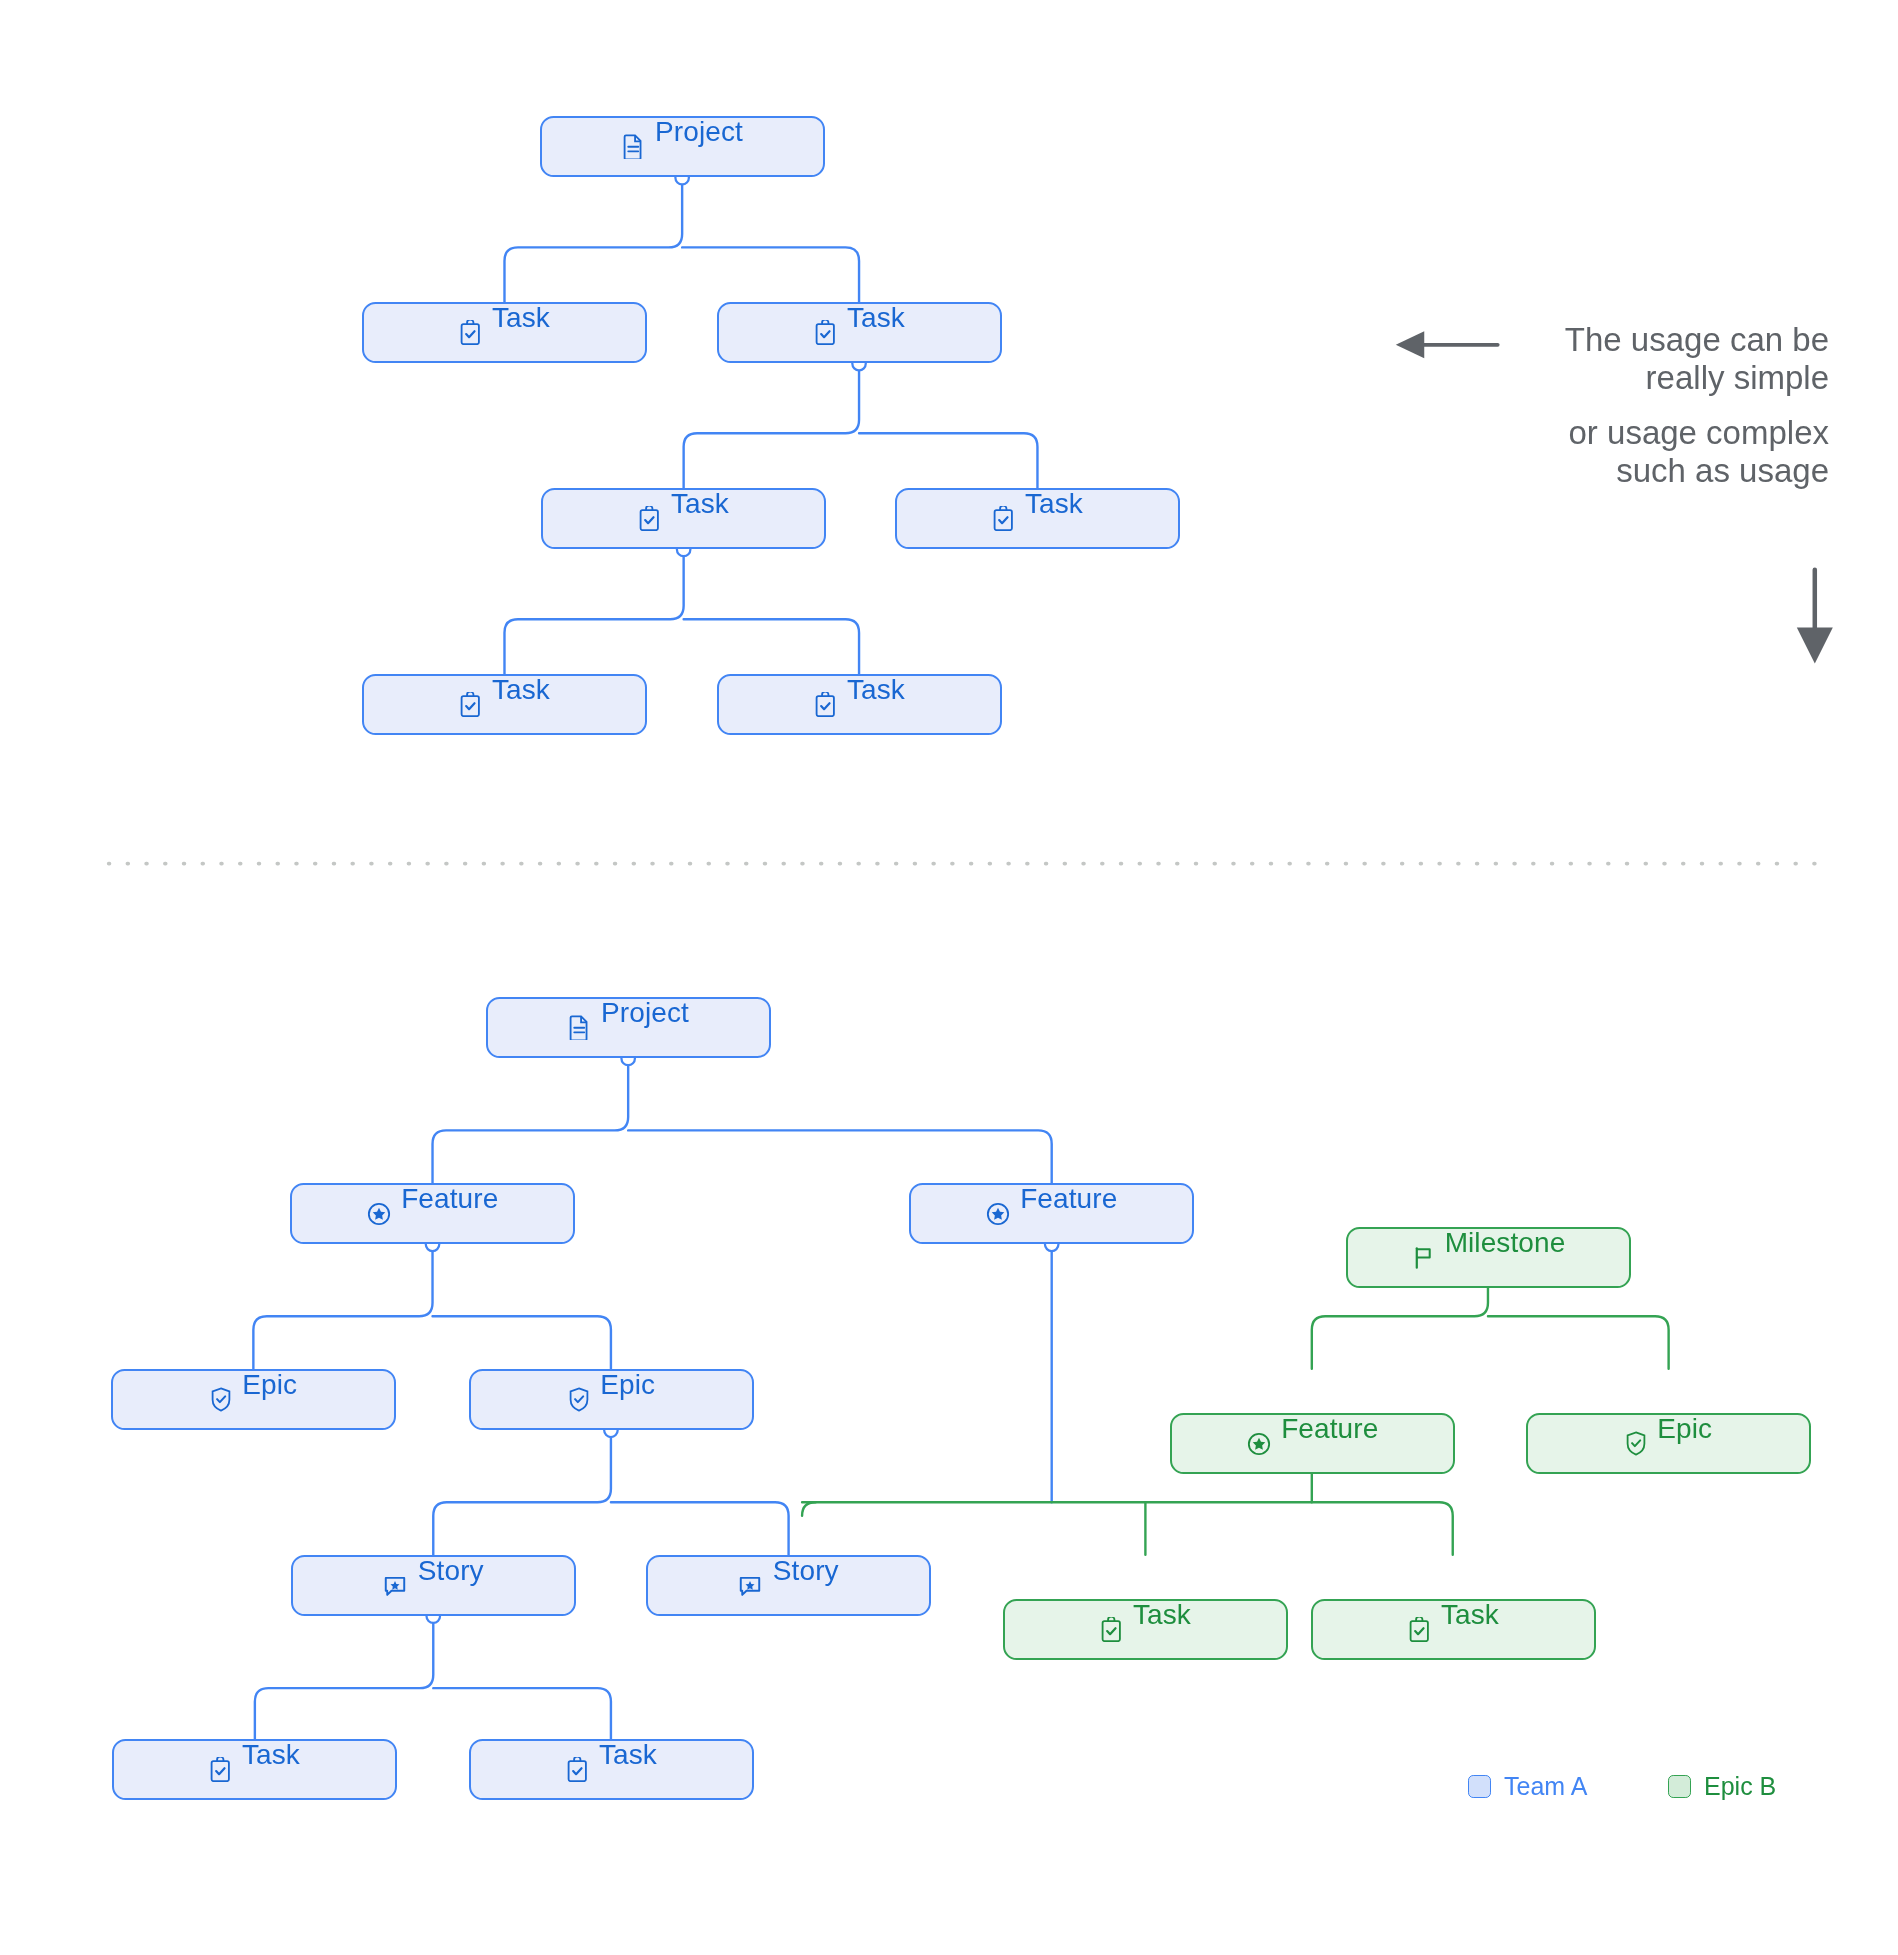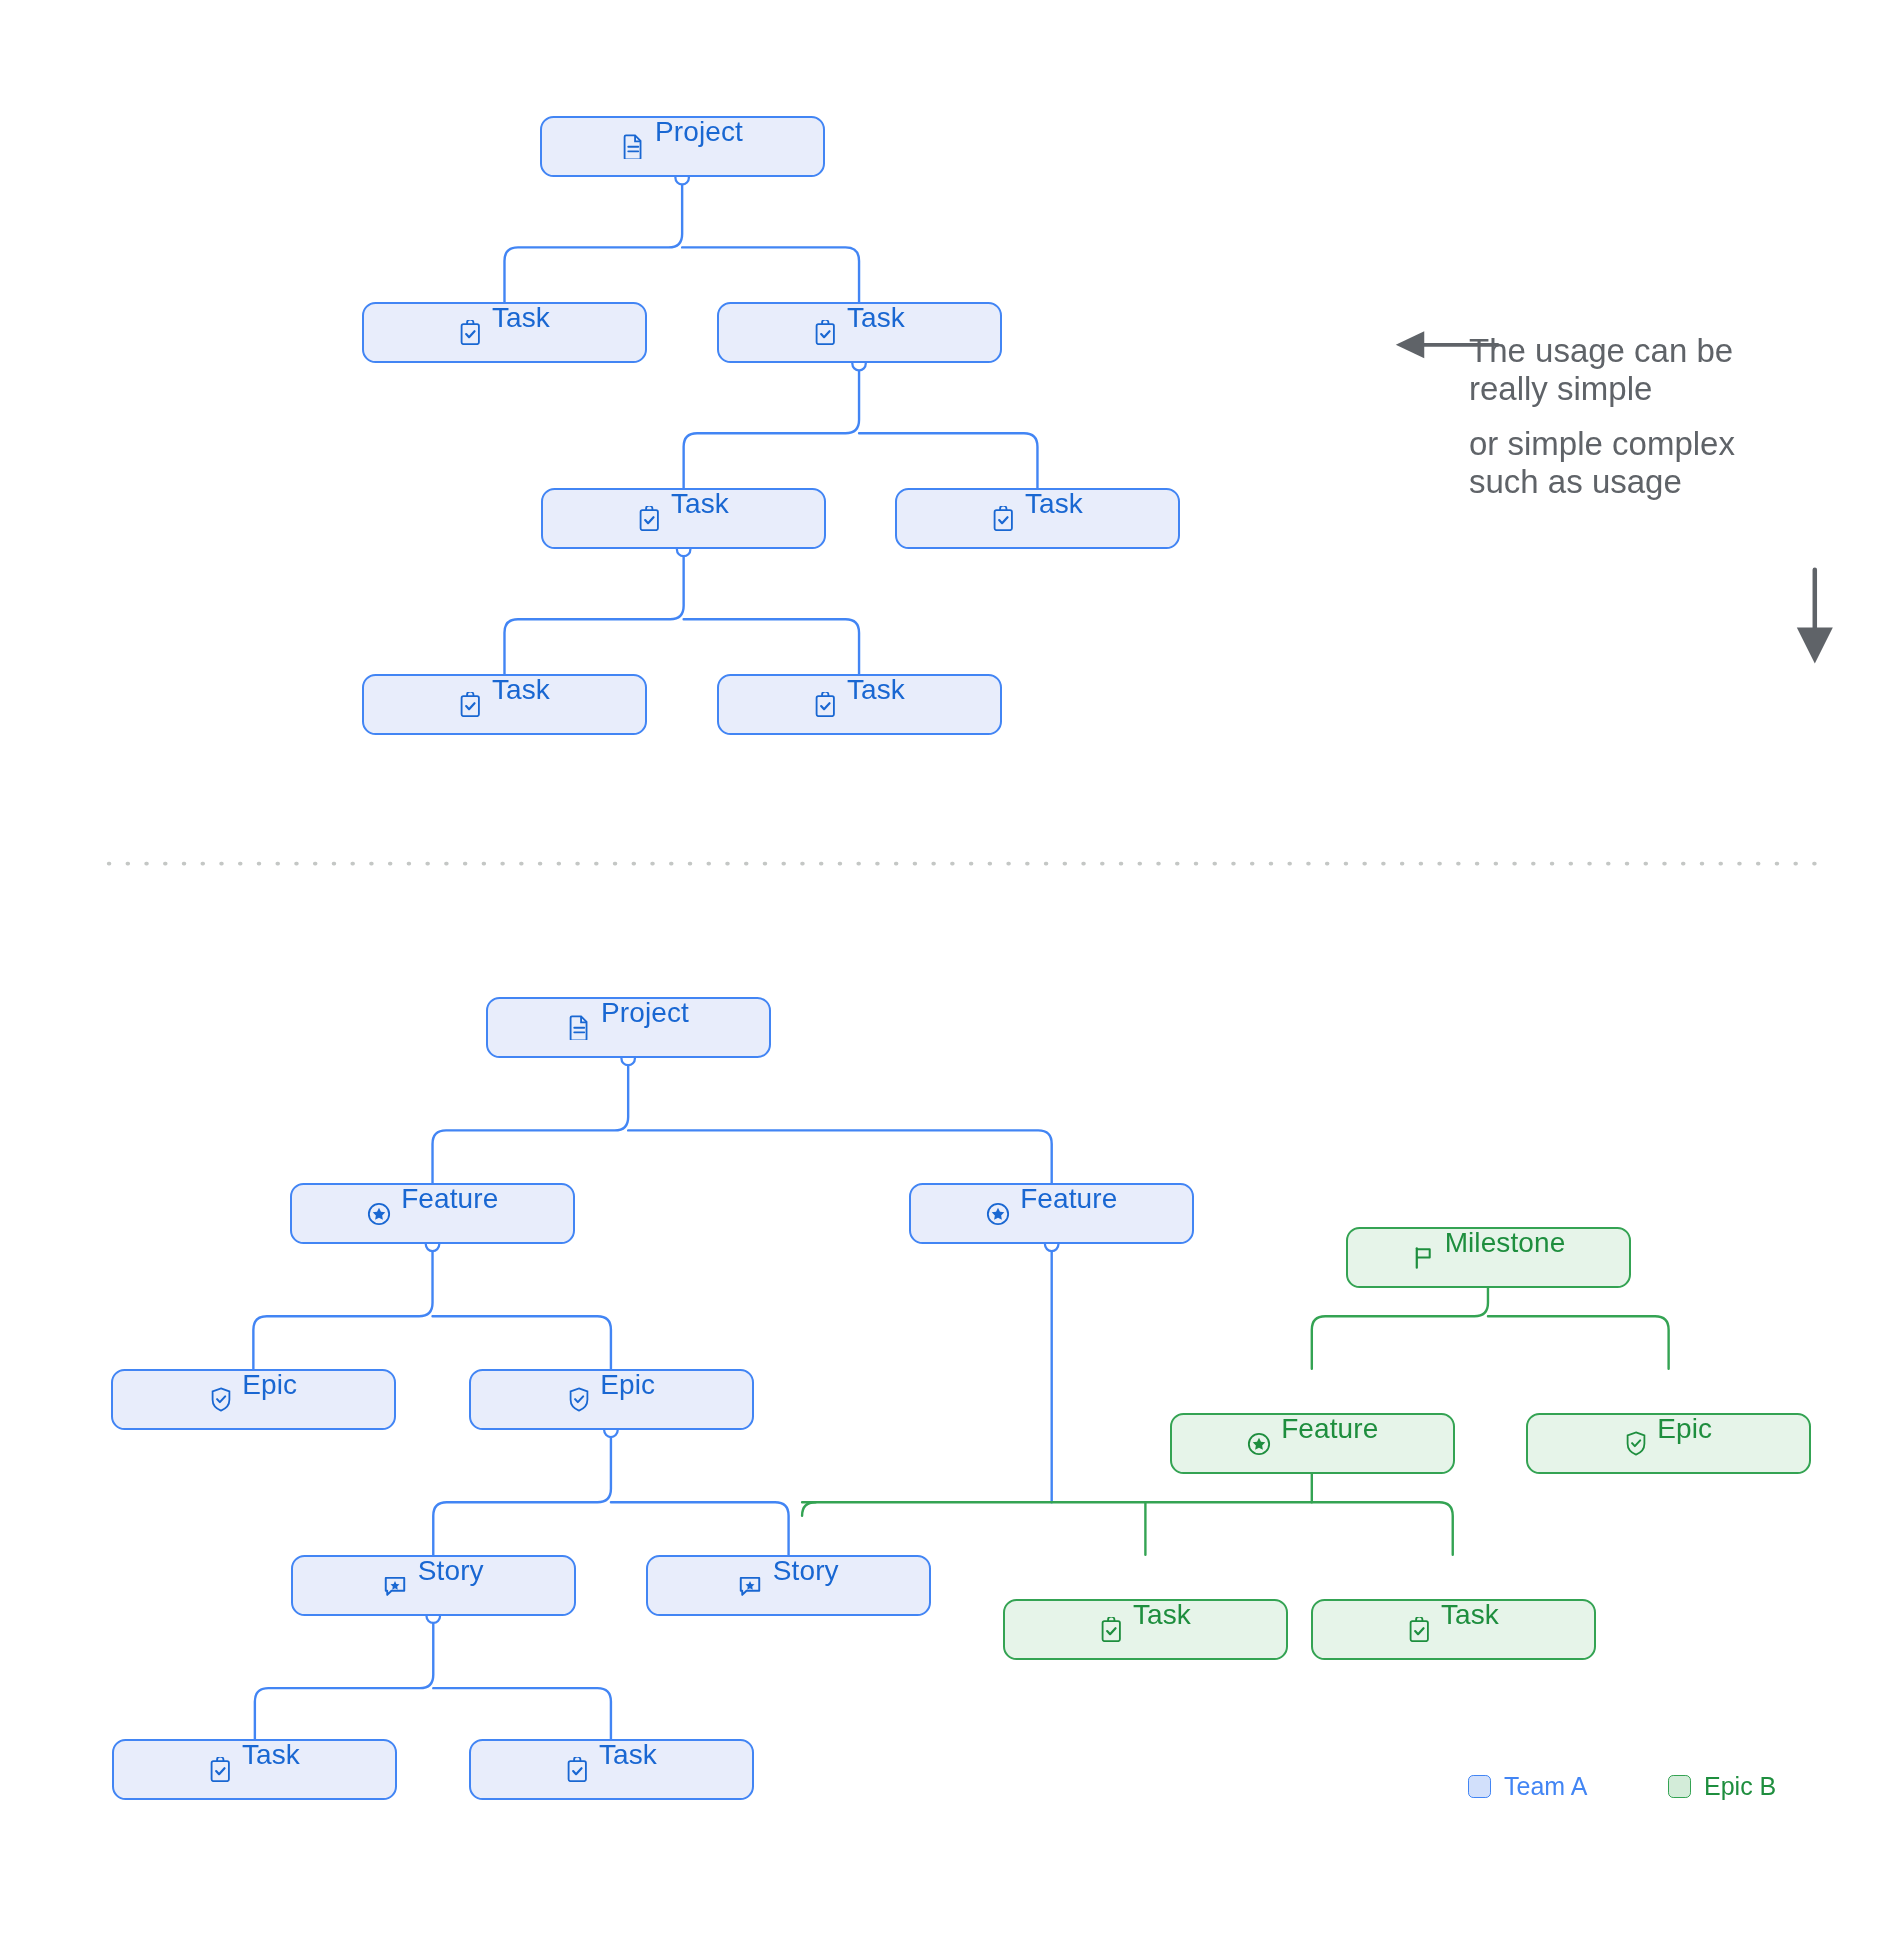--- a/index.html
+++ b/index.html
@@ -19,22 +19,21 @@
   }
   .node.blue{background:#E8EDFB;border-color:#4285F4;color:#1967D2;}
   .node.green{background:#E6F4E9;border-color:#34A353;color:#1E8E3E;margin-top:44px;}
   .node .ico{display:inline-flex;align-items:center;justify-content:center;}
   .node .ico svg{display:block;}
   .node .lbl{line-height:1;}
 
   
   .annot{
     position:absolute;color:#5F6368;font-size:33px;line-height:1.16;
-    text-align:left;
-    margin-top:11px;
+    text-align:right;
   }
   .annot .para{margin:0;}
   .annot .gap{height:16.5px;}
 
   
   .legend{position:absolute;display:flex;align-items:center;gap:13.5px;font-size:25px;}
   .legend .sw{width:22.5px;height:22.5px;border-radius:5.2px;border:1.5px solid;box-sizing:border-box;}
   .legend.a{color:#4285F4;}
   .legend.a .sw{background:#D2E0FB;border-color:#4285F4;}
   .legend.b{color:#1E8E3E;}
@@ -196,21 +195,21 @@
           </svg>
       </span>
       <span class="lbl">Task</span>
     </div>
   </div>
 
   <div class="annot" style="left:1469px;top:321px;width:360px;">
     <p class="para">The usage can be</p>
     <p class="para">really simple</p>
     <div class="gap"></div>
-    <p class="para">or simple complex</p>
+    <p class="para">or usage complex</p>
     <p class="para">such as usage</p>
   </div>
 
   <div>
 
     <div class="node blue" style="left:486px;top:997px;width:285px;height:61px;">
       <span class="ico">
         <svg width="22.5" height="25.5" viewBox="0 0 24 28">
             <path d="M4 1.5h10l6 6v19a1.5 1.5 0 0 1-1.5 1.5H4A1.5 1.5 0 0 1 2.5 26.5V3A1.5 1.5 0 0 1 4 1.5Z" fill="none" stroke="#1967D2" stroke-width="2"></path>
             <path d="M14 1.5V8h6" fill="none" stroke="#1967D2" stroke-width="2"></path>

